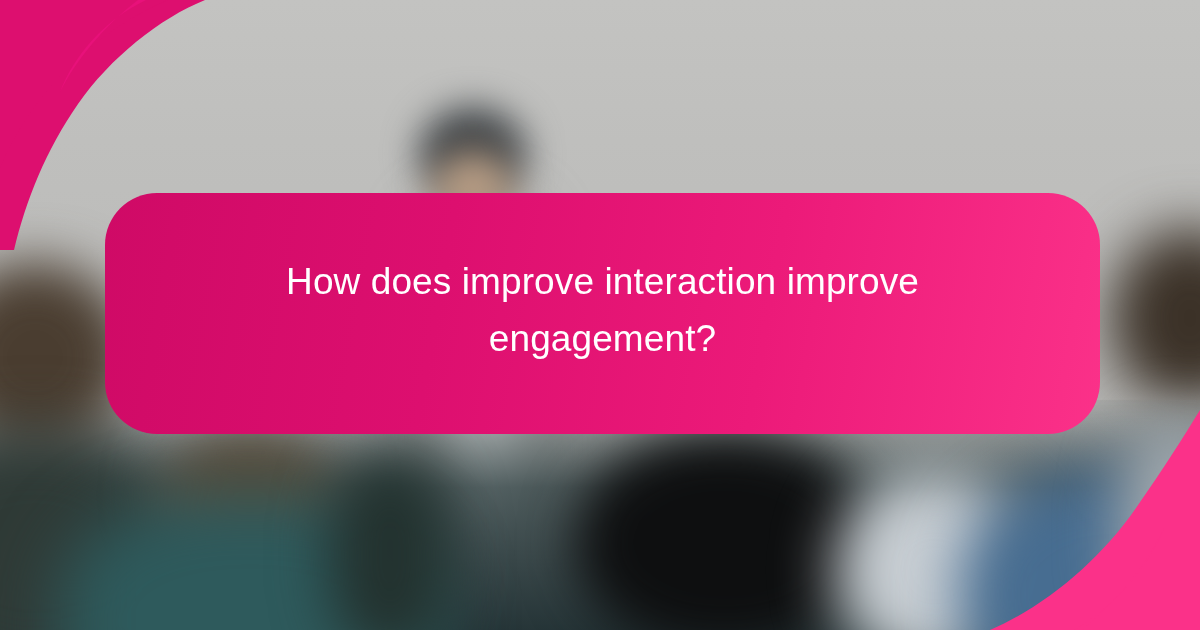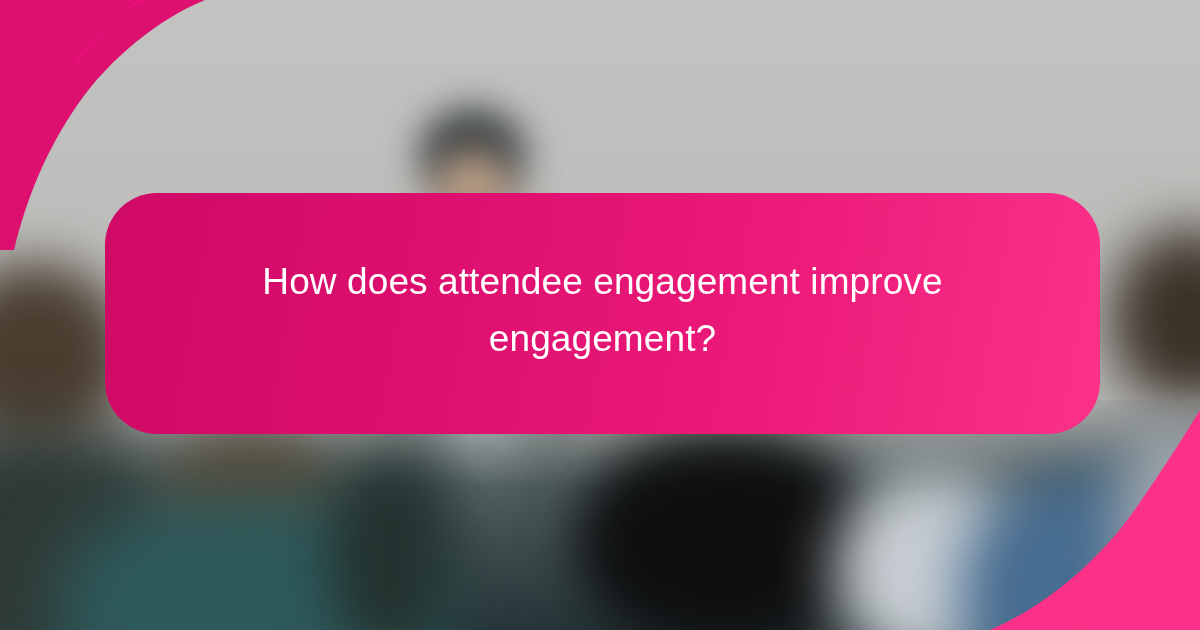--- a/index.html
+++ b/index.html
@@ -235,16 +235,16 @@
   </div>
 
   <div class="deco deco-br">
     <svg width="250" height="220" viewBox="0 0 250 220" aria-hidden="true">
       <path d="M250,0 L250,220 L40,220 C96,196 150,150 186,98 C214,58 234,26 250,0 Z" fill="#fb3189"></path>
       <path d="M132,220 C168,190 198,152 214,118 C196,162 164,196 124,220 Z" fill="#fb3189"></path>
     </svg>
   </div>
 
   <div class="banner">
-    <p class="banner-text">How does attendee engagement improve engagement?</p>
+    <p class="banner-text">How does improve interaction improve engagement?</p>
   </div>
 
 </div>
 
 </body></html>

